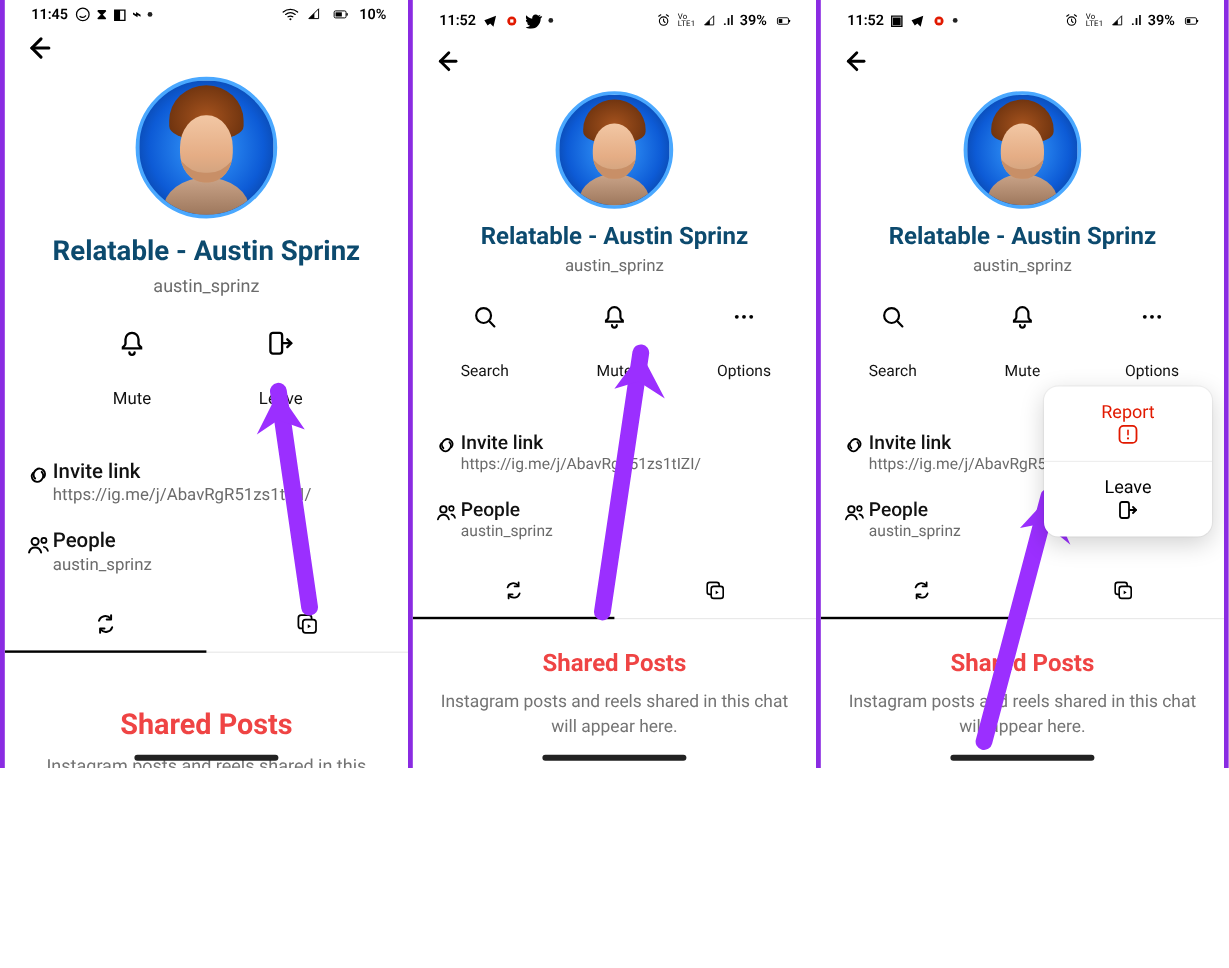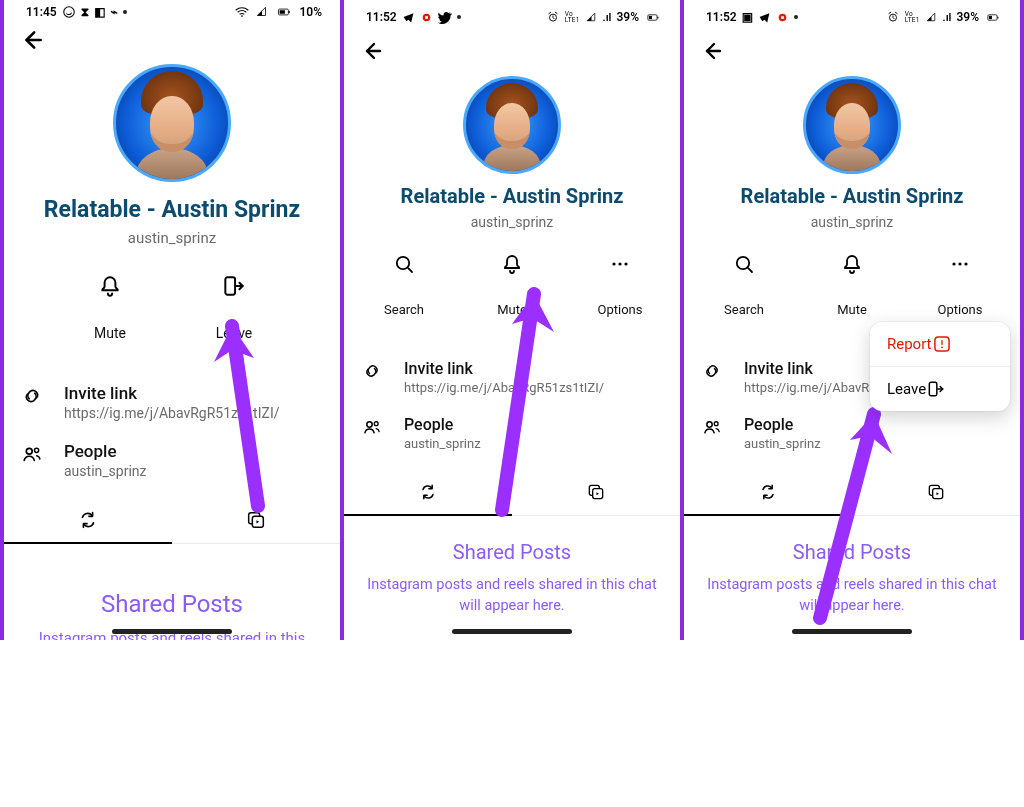--- a/index.html
+++ b/index.html
@@ -50,50 +50,50 @@
 
   
   .actions { display:flex; justify-content:center; gap:48px; margin-top:22px; }
   .actions .act { display:flex; flex-direction:column; align-items:center; gap:26px; width:60px; cursor:pointer;}
   .actions .act .lbl { font-size:13px; color:#111; }
   .actions.big { gap:64px; margin-top:26px; }
   .actions.big .act .lbl { font-size:14px; }
 
   
   .rows { margin-top:22px; }
-  .row { display:flex; align-items:flex-start; gap:20px; padding:10px 16px; cursor:pointer;}
+  .row { display:flex; align-items:flex-start; gap:0; padding:10px 16px; cursor:pointer;}
   .row .ic { width:24px; display:flex; justify-content:center; padding-top:2px;}
   .row .txt .primary { font-size:16px; color:#111; font-weight:500;}
   .row .txt .secondary { font-size:13px; color:#6b6b6b; margin-top:2px; word-break:break-all;}
   .rows.big .row .txt .primary { font-size:17px; }
   .rows.big .row .txt .secondary { font-size:14px; }
 
   
   .tabs { display:flex; margin-top:8px; border-bottom:1px solid #e9e9e9; }
   .tab { flex:1; height:46px; display:flex; align-items:center; justify-content:center; cursor:pointer; position:relative;}
   .tab.active::after { content:""; position:absolute; left:0; right:0; bottom:-1px; height:2px; background:#000; }
 
   
   .shared { padding:24px 22px; text-align:center; }
-  .shared h3 { font-size:20px; font-weight:400; color:#8b5cf6; }
-  .shared p { margin-top:10px; font-size:14.5px; color:#8b5cf6; line-height:1.45;}
+  .shared h3 { font-size:20px; font-weight:700; color:#ef4444; }
+  .shared p { margin-top:10px; font-size:14.5px; color:#737373; line-height:1.45;}
   .phone.p1 .shared { padding-top:46px; }
   .phone.p1 .shared h3 { font-size:24px; }
   .phone.p1 .shared p { font-size:15px; }
 
   
   .arrow { position:absolute; pointer-events:none; }
 
   
   .gesture { position:absolute; bottom:6px; left:50%; transform:translateX(-50%); width:120px; height:5px; border-radius:3px; background:#222; }
 
   
   .popmenu { position:absolute; right:10px; top:322px; width:140px; background:#fff; border-radius:12px;
     box-shadow:0 6px 20px rgba(0,0,0,.18), 0 0 0 1px rgba(0,0,0,.04); overflow:hidden; z-index:5;}
-  .popmenu .item { display:flex; align-items:center; padding:12px 17px; font-size:15px; cursor:pointer;}
+  .popmenu .item { display:flex; align-items:center; justify-content:space-between; padding:12px 4px; font-size:15px; cursor:pointer;flex-direction:column;}
   .popmenu .item.report { color:#e11900; }
   .popmenu .sep { height:1px; background:#eee; }
 
   
   .lte { font-size:6.5px; line-height:6px; font-weight:400; letter-spacing:.2px; }
 
 </style>
 </head>
 <body>
 

